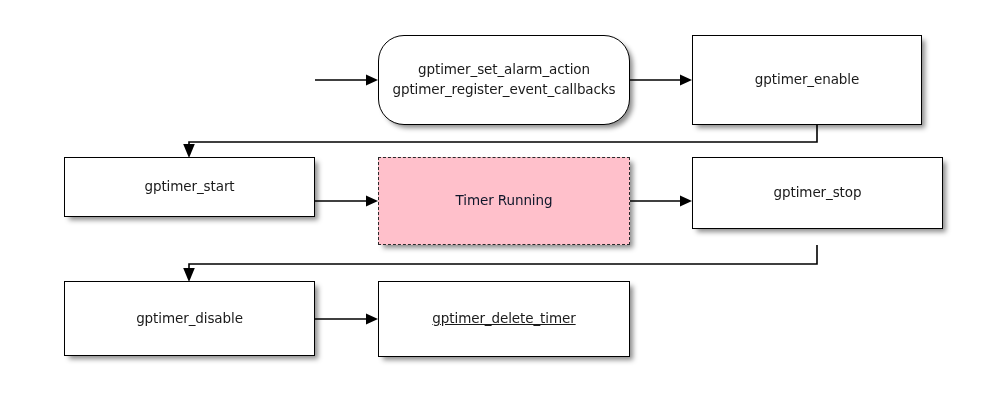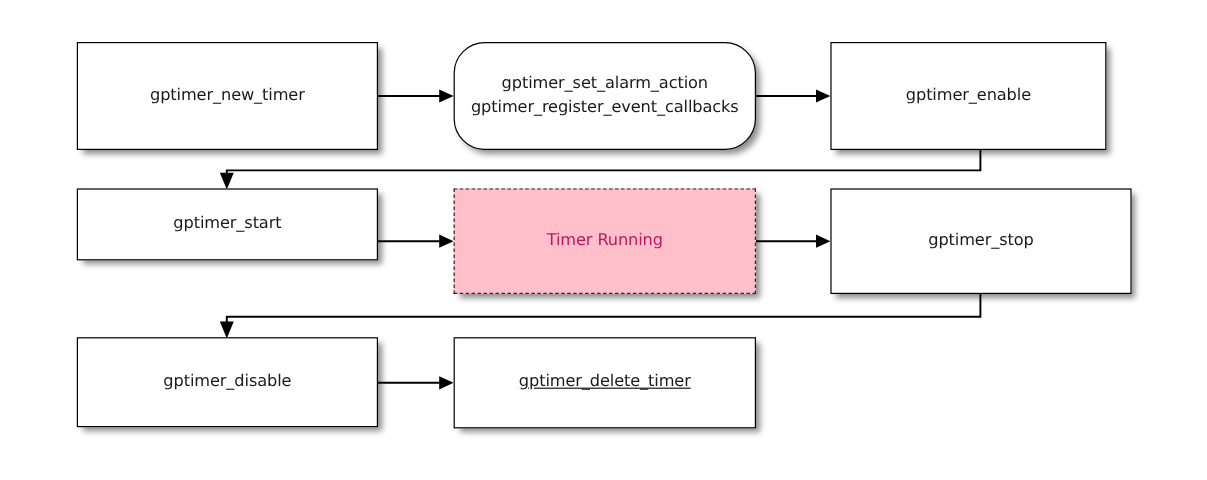--- a/index.html
+++ b/index.html
@@ -31,21 +31,21 @@
     line-height: 1.45;
     letter-spacing: -0.1px;
   }
   .node .line {
     display: block;
     white-space: nowrap;
   }
   .node.state {
     background: #ffc0cb;
     border: 1.6px dashed #2b2b2b;
-    color: #be185d;
+    color: #0f172a;
   }
   .edge-svg {
     position: absolute;
     left: 0;
     top: 0;
     width: 1006px;
     height: 400px;
     pointer-events: none;
   }
   .edge-path {
@@ -94,42 +94,39 @@
       <path class="edge-path" d="M 817 245 L 817 264 L 189 264 L 189 272"></path>
       <polygon class="arrow-head" points="189,282 183.2,268 194.8,268"></polygon>
     </g>
 
     <g>
       <path class="edge-path" d="M 315 319 L 369 319"></path>
       <polygon class="arrow-head" points="378,319 366,313.5 366,324.5"></polygon>
     </g>
   </svg>
 
-  <div class="node" style="left:64px; top:35px; width:251px; height:90px;">
-    <span class="line">gptimer_new_timer</span>
-  </div>
 
   <div class="node" style="left:378px; top:35px; width:252px; height:90px;border-radius:26px;">
     <span class="line">gptimer_set_alarm_action</span>
     <span class="line">gptimer_register_event_callbacks</span>
   </div>
 
   <div class="node" style="left:692px; top:35px; width:230px; height:90px;">
     <span class="line">gptimer_enable</span>
   </div>
 
   <div class="node" style="left:64px; top:157px; width:251px; height:60px;">
     <span class="line">gptimer_start</span>
   </div>
 
   <div class="node state" style="left:378px; top:157px; width:252px; height:88px;">
     <span class="line">Timer Running</span>
   </div>
 
-  <div class="node" style="left:692px; top:157px; width:251px; height:88px;">
+  <div class="node" style="left:692px; top:157px; width:251px; height:72px;">
     <span class="line">gptimer_stop</span>
   </div>
 
   <div class="node" style="left:64px; top:281px; width:251px; height:75px;text-align:right;">
     <span class="line">gptimer_disable</span>
   </div>
 
   <div class="node" style="left:378px; top:281px; width:252px; height:76px;text-decoration:underline;">
     <span class="line">gptimer_delete_timer</span>
   </div>

